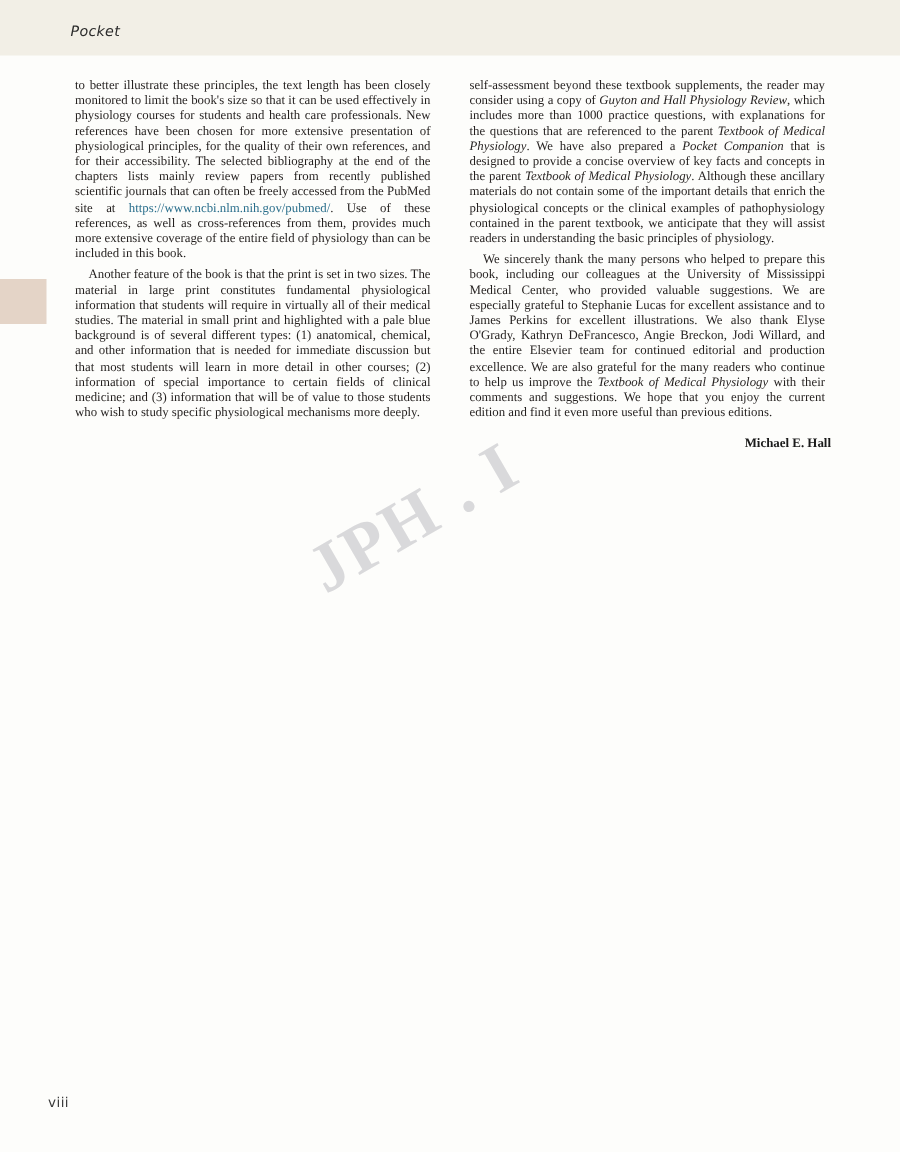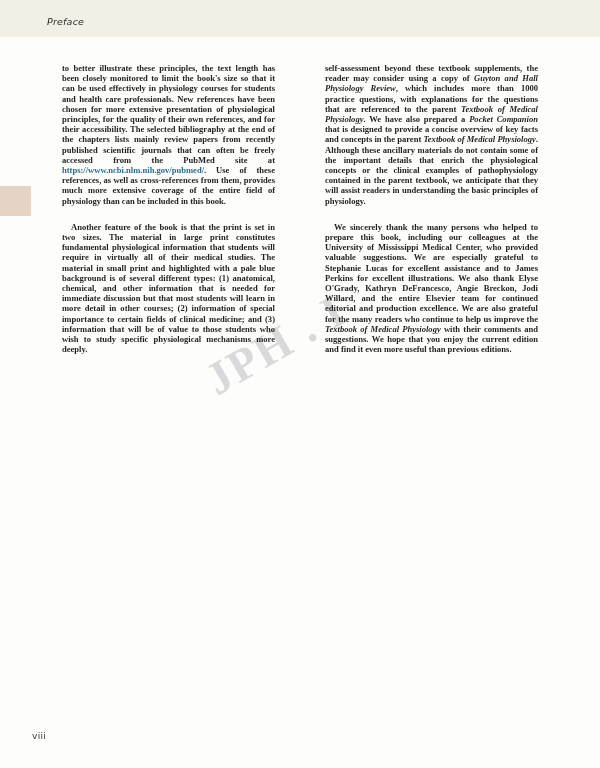--- a/index.html
+++ b/index.html
@@ -79,29 +79,28 @@
     left: 46px;
     top: 47px;
     width: 508px;
     display: flex;
     gap: 18px;
   }
   .col {
     width: 245px;
   }
   .col p {
-    margin: 16px;
+    margin: 4px;
     font-family: "Liberation Serif", serif;
     font-size: 8.55px;
     line-height: 10.2px;
     color: #231f1e;
     text-align: justify;
     text-justify: inter-word;
     hyphens: none;
-    font-weight: bold;
   }
   .col p + p {
     text-indent: 9px;
   }
   .col p.noindent {
     text-indent: 0;
   }
   .ital {
     font-style: italic;
   }
@@ -133,34 +132,35 @@
     color: #3b3b3b;
     letter-spacing: 0.3px;
   }
 </style>
 </head>
 <body>
 
 <div id="page">
 
   <div id="header-band"></div>
-  <div id="header-title">Preface</div>
+  <div id="header-title">Pocket</div>
 
   <div id="margin-tab"></div>
 
   <div id="watermark">JPH . I</div>
 
   <div id="body-cols">
     <div class="col" id="left-col">
         <p class="noindent"><span>to better illustrate these principles, the text length has been closely monitored to limit the book's size so that it can be used effectively in physiology courses for students and health care professionals. New references have been chosen for more extensive presentation of physiological principles, for the quality of their own references, and for their accessibility. The selected bibliography at the end of the chapters lists mainly review papers from recently published scientific journals that can often be freely accessed from the PubMed site at </span><span class="link">https://www.ncbi.nlm.nih.gov/pubmed/</span><span>. Use of these references, as well as cross-references from them, provides much more extensive coverage of the entire field of physiology than can be included in this book.</span></p>
         <p><span>Another feature of the book is that the print is set in two sizes. The material in large print constitutes fundamental physiological information that students will require in virtually all of their medical studies. The material in small print and highlighted with a pale blue background is of several different types: (1) anatomical, chemical, and other information that is needed for immediate discussion but that most students will learn in more detail in other courses; (2) information of special importance to certain fields of clinical medicine; and (3) information that will be of value to those students who wish to study specific physiological mechanisms more deeply.</span></p>
       </div>
     <div class="col" id="right-col">
       <p class="noindent"><span>self-assessment beyond these textbook supplements, the reader may consider using a copy of </span><span class="ital">Guyton and Hall Physiology Review</span><span>, which includes more than 1000 practice questions, with explanations for the questions that are referenced to the parent </span><span class="ital">Textbook of Medical Physiology</span><span>. We have also prepared a </span><span class="ital">Pocket Companion</span><span> that is designed to provide a concise overview of key facts and concepts in the parent </span><span class="ital">Textbook of Medical Physiology</span><span>. Although these ancillary materials do not contain some of the important details that enrich the physiological concepts or the clinical examples of pathophysiology contained in the parent textbook, we anticipate that they will assist readers in understanding the basic principles of physiology.</span></p>
         <p><span>We sincerely thank the many persons who helped to prepare this book, including our colleagues at the University of Mississippi Medical Center, who provided valuable suggestions. We are especially grateful to Stephanie Lucas for excellent assistance and to James Perkins for excellent illustrations. We also thank Elyse O'Grady, Kathryn DeFrancesco, Angie Breckon, Jodi Willard, and the entire Elsevier team for continued editorial and production excellence. We are also grateful for the many readers who continue to help us improve the </span><span class="ital">Textbook of Medical Physiology</span><span> with their comments and suggestions. We hope that you enjoy the current edition and find it even more useful than previous editions.</span></p>
         <div id="signature">
+          <div>Michael E. Hall</div>
         </div>
     </div>
   </div>
 
   <div id="folio">viii</div>
 
 </div>
 
 </body></html>

